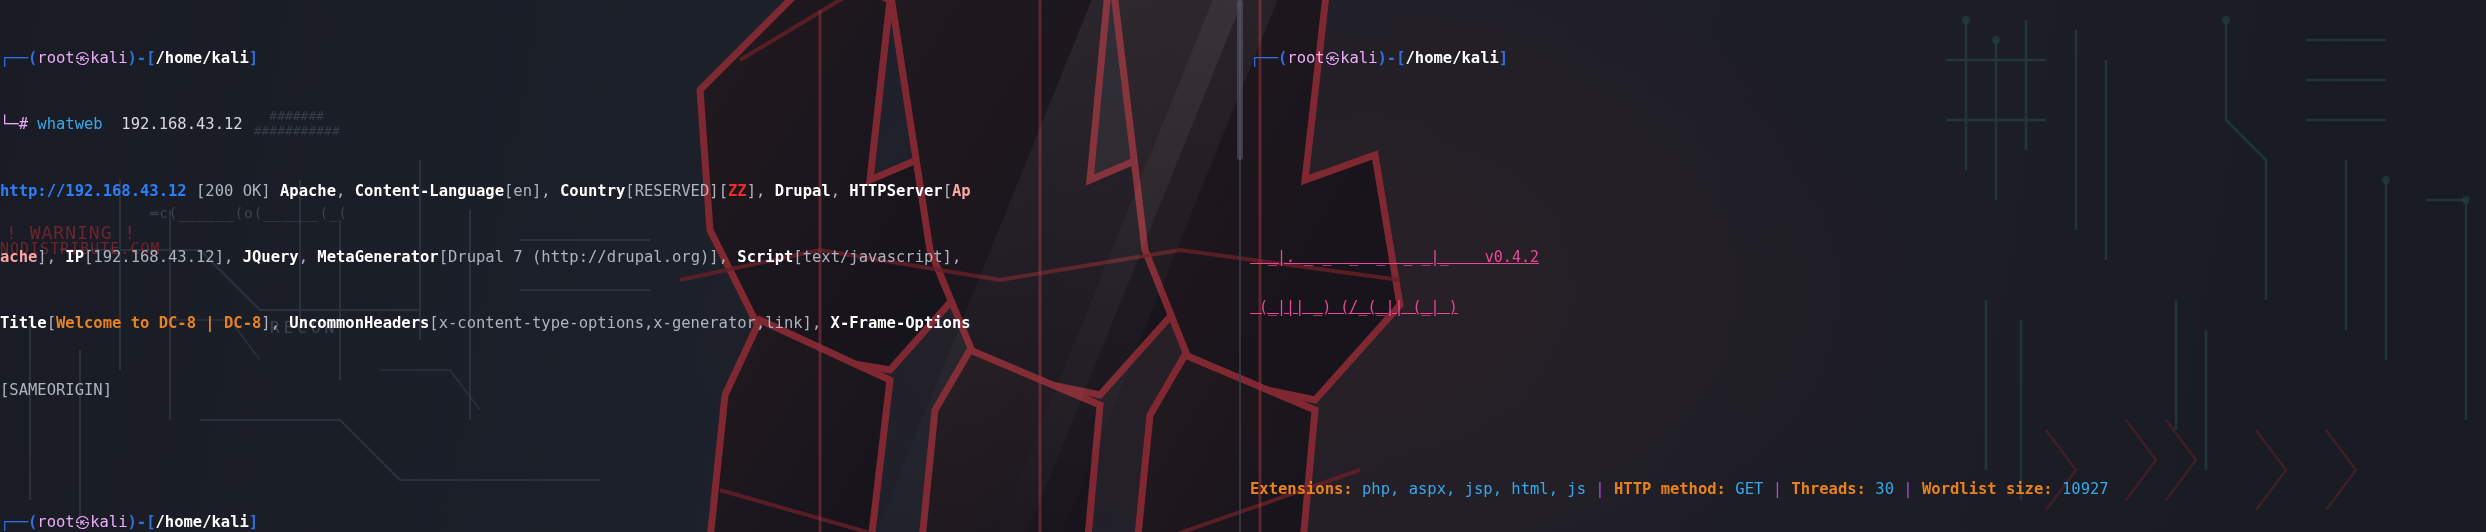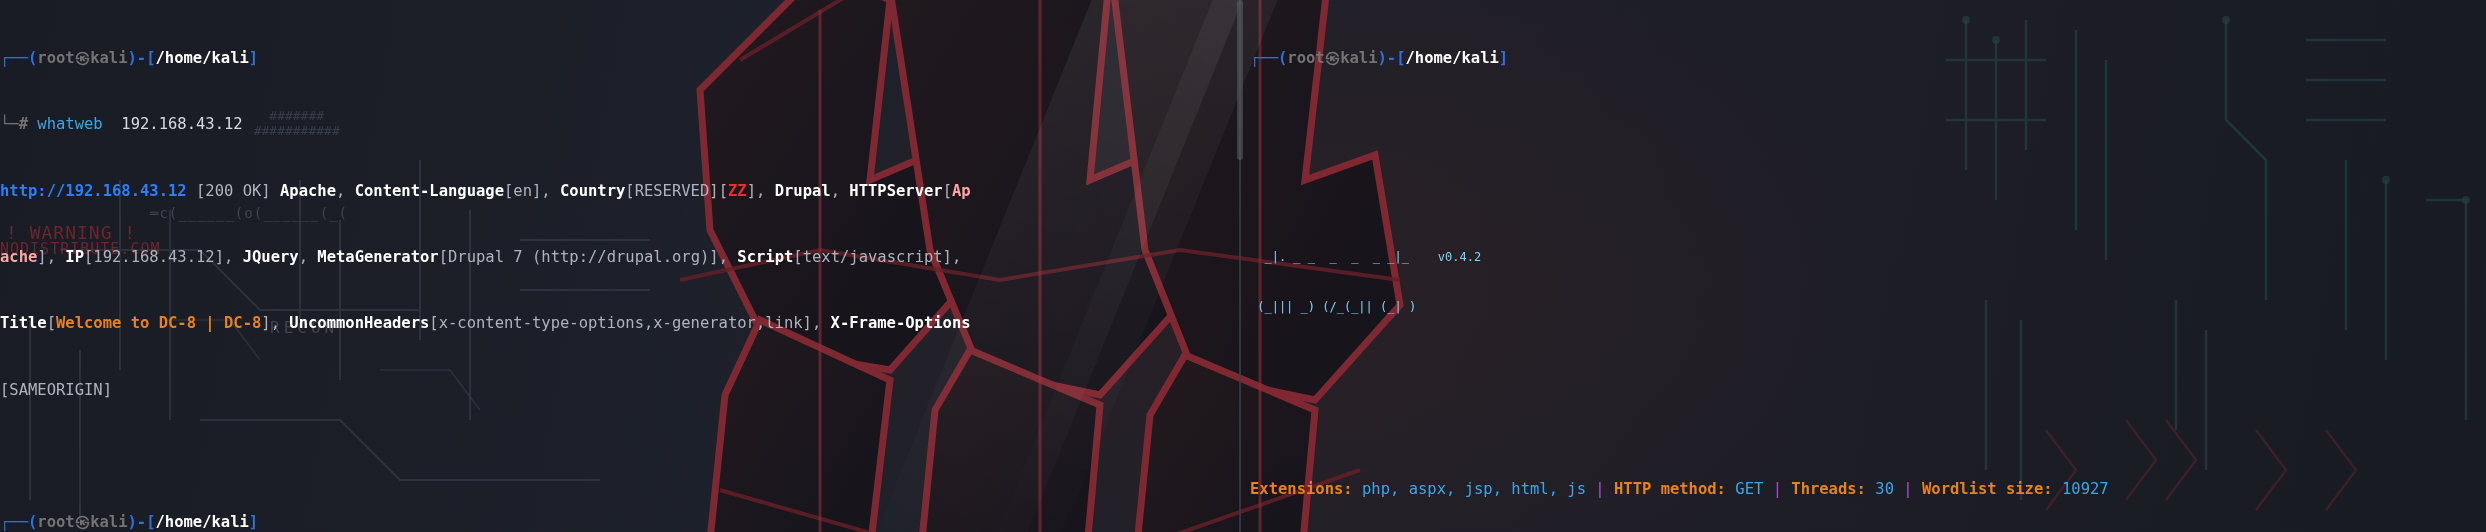--- a/index.html
+++ b/index.html
@@ -65,30 +65,30 @@
   .pane-right { left:1250px; width:1236px; }
 
   .row { white-space:pre; height:16.6px; }
 
   .c-white   { color:#d7dae0; }
   .c-bold    { color:#ffffff; font-weight:bold; }
   .c-grey    { color:#aeb4be; }
   .c-blue    { color:#2d7ff9; font-weight:bold; }
   .c-cyan    { color:#3aa7e8; }
   .c-cyanb   { color:#fca5a5; font-weight:bold;margin-top:28px; }
-  .c-red     { color:#737373; font-weight:bold; }
+  .c-red     { color:#f0abfc; font-weight:normal; }
   .c-redplain{ color:#ef2b2b; }
   .c-orange  { color:#e8821f; font-weight:bold; }
   .c-magenta { color:#b44ad0; }
   .c-prompt-paren { color:#2f6fe0; font-weight:bold; }
 
   .prompt-line { white-space:pre; }
 
   
-  .banner { color:#7dd3fc; white-space:pre; font-size:12px; line-height:16.6px; }
+  .banner { color:#ec4899; white-space:pre; font-size:15px; line-height:16.6px;text-decoration:underline; }
 
   .scroll-sep {
     position:absolute; left:1239px; top:0; width:2px; height:532px;
     background:#3a3f4b; opacity:.8;
   }
   .scroll-thumb{
     position:absolute; left:1237px; top:0; width:6px; height:160px;
     background:#5b616e; opacity:.55; border-radius:3px;
   }
 </style>

